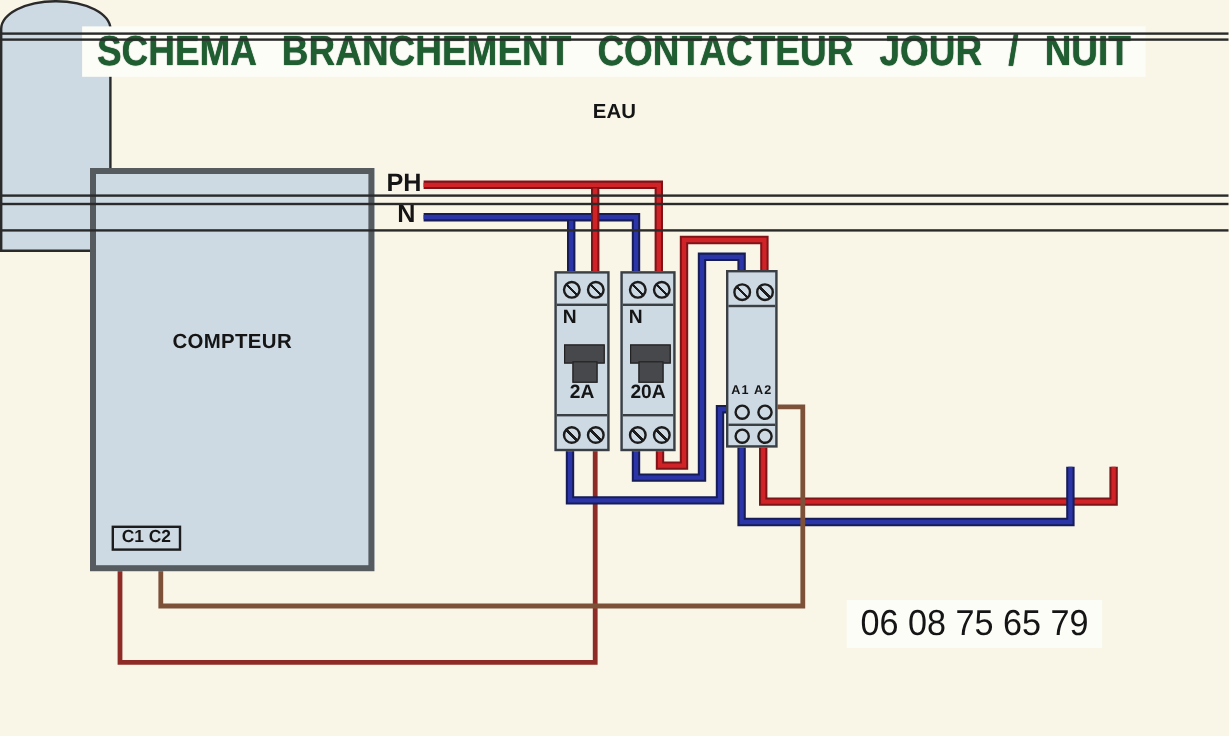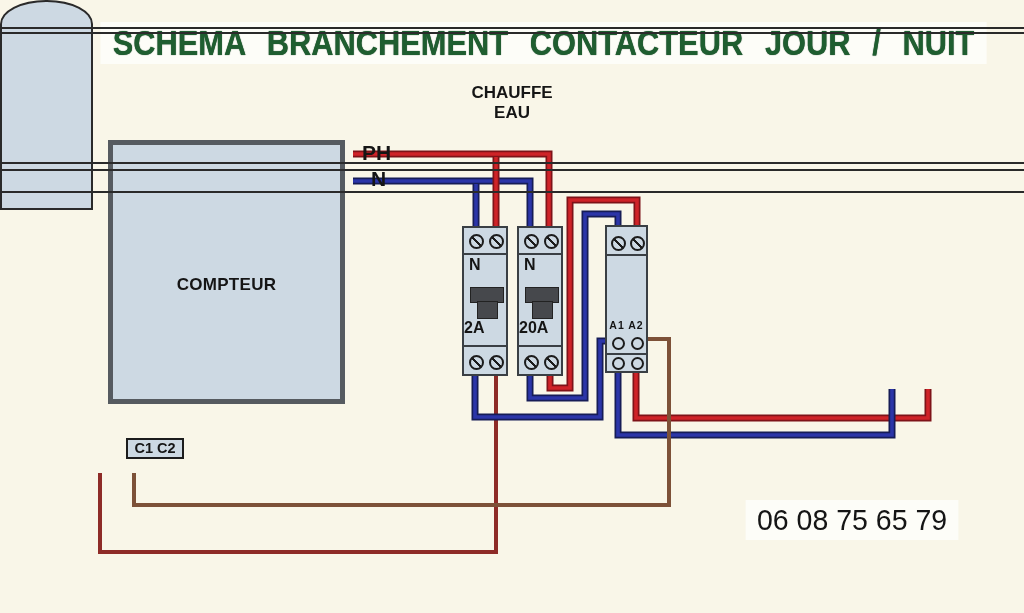--- a/index.html
+++ b/index.html
@@ -5,53 +5,53 @@
   :root{
     --background:#f9f6e8; --title_green:#1f5e30; --component_fill:#cdd9e3;
     --component_border:#565b60; --wire_red:#cf2328; --wire_red_edge:#7e1318;
     --wire_blue:#2b35a8; --wire_blue_edge:#161c56; --wire_dark_red:#8e2b27;
     --wire_brown:#7d5138; --text_black:#151515; --strip_white:#fdfdf8;
   }
   html,body{margin:0;padding:0;}
   body{font-family:"Liberation Sans",sans-serif;background:var(--background);}
   #canvas{position:relative;width:1024px;height:613px;background:var(--background);overflow:hidden;}
 
-  .abs{position:absolute;padding-left:40px;}
+  .abs{position:absolute;}
   .strip{display:inline-block;background:var(--strip_white);padding:1px 14px;}
   #title-row{left:0;right:0;top:22px;text-align:center;}
   #title-row .strip{font-size:35px;font-weight:bold;color:var(--title_green);
       transform:scaleX(0.88);letter-spacing:0px;word-spacing:15px;white-space:nowrap;
       text-shadow:0 0 1px #123a1e;}
   #url-row{left:0;right:0;top:78px;text-align:center;}
   #url-row .strip{font-size:27px;font-weight:bold;color:var(--text_black);transform:scaleX(0.93);}
   #phone{left:700px;top:500px;font-size:30px;font-weight:normal;color:var(--text_black);}
   #phone .strip{transform:scaleX(0.95);padding:3px 12px;}
 
   .feedlabel{font-size:21px;font-weight:bold;color:var(--text_black);}
 
   .device{position:absolute;background:var(--component_fill);border:2px solid #3a3f44;box-sizing:border-box;}
-  #meter{left:75px;top:140px;width:237px;height:264px;border:5px solid var(--component_border);margin-left:33px;}
+  #meter{left:75px;top:140px;width:237px;height:336px;border:5px solid var(--component_border);}
   .meter-label{position:absolute;left:0;right:0;top:130px;text-align:center;
       font-size:17px;font-weight:bold;line-height:19px;color:var(--text_black);letter-spacing:0.3px;}
   #c1c2{position:absolute;left:13px;top:293px;width:58px;height:21px;border:2px solid #1c1c1c;
       box-sizing:border-box;font-size:14.5px;font-weight:bold;line-height:17px;text-align:center;
       color:var(--text_black);background:var(--component_fill);}
 
   #breaker-2a{left:462px;top:226px;width:46px;height:150px;}
   #breaker-20a{left:517px;top:226px;width:46px;height:150px;}
   #contactor{left:605px;top:225px;width:43px;height:148px;}
 
   .screw{position:absolute;width:15px;height:15px;border:2px solid #1c1c1c;border-radius:50%;
       box-sizing:border-box;
       background:linear-gradient(45deg,transparent 43%,#1c1c1c 43%,#1c1c1c 57%,transparent 57%),var(--component_fill);}
   .pin{position:absolute;width:13px;height:13px;border:2px solid #1c1c1c;border-radius:50%;
       box-sizing:border-box;background:var(--component_fill);}
   .divider{position:absolute;left:0;right:0;height:2px;background:#3a3f44;}
   .n-label{position:absolute;left:5px;top:28px;font-size:16px;font-weight:bold;color:var(--text_black);}
-  .rating{position:absolute;left:0;right:0;top:91px;font-size:16px;
+  .rating{position:absolute;left:0;right:0;top:91px;text-align:center;font-size:16px;
       font-weight:bold;color:var(--text_black);}
   .toggle-bar{position:absolute;left:6px;top:59px;width:32px;height:14px;background:#46484c;border:1px solid #222;}
   .toggle-stem{position:absolute;left:13px;top:73px;width:19px;height:16px;background:#46484c;border:1px solid #222;}
   .coil-label{position:absolute;left:0;right:0;top:92px;text-align:center;font-size:10.5px;
       font-weight:bold;letter-spacing:1px;color:var(--text_black);}
 
   #heater{left:860px;top:180px;width:93px;height:210px;background:var(--component_fill);
       border:2px solid #2a2a2a;border-radius:46px 46px 0 0 / 24px 24px 0 0;box-sizing:border-box;}
   .hline{position:absolute;left:0;right:0;height:1.5px;background:#2a2a2a;}
   .heater-label{position:absolute;left:0;right:0;top:83px;text-align:center;font-size:17px;
@@ -151,21 +151,20 @@
     <span class="pin" style="left:24px;top:110px;"></span>
     <div class="divider" style="top:126px;"></div>
     <span class="pin" style="left:5px;top:130px;"></span>
     <span class="pin" style="left:24px;top:130px;"></span>
   </div>
 
   <div id="heater">
     <div class="hline" style="top:27px;"></div>
     <div class="hline" style="top:32px;"></div>
     <div class="heater-label">
-      <div>CHAUFFE</div>
       <div>EAU</div>
     </div>
     <div class="hline" style="top:162px;"></div>
     <div class="hline" style="top:169px;"></div>
     <div class="hline" style="top:191px;"></div>
   </div>
 
 </div>
 
 </body></html>

